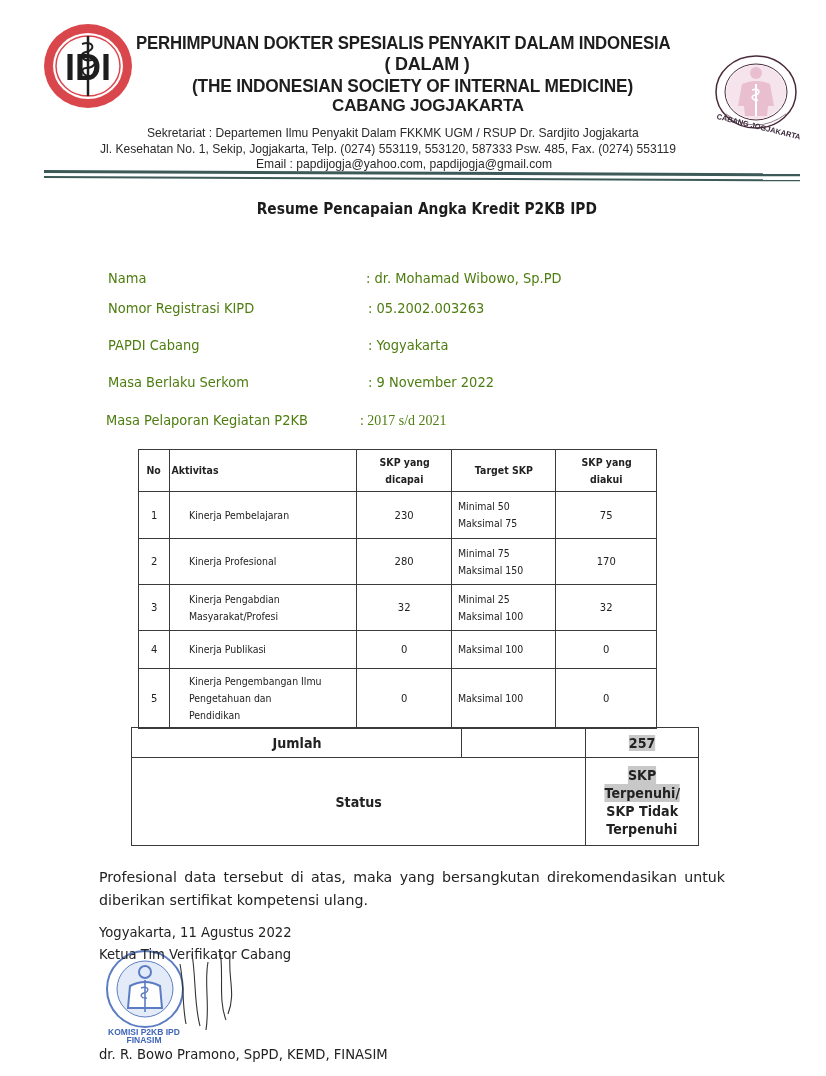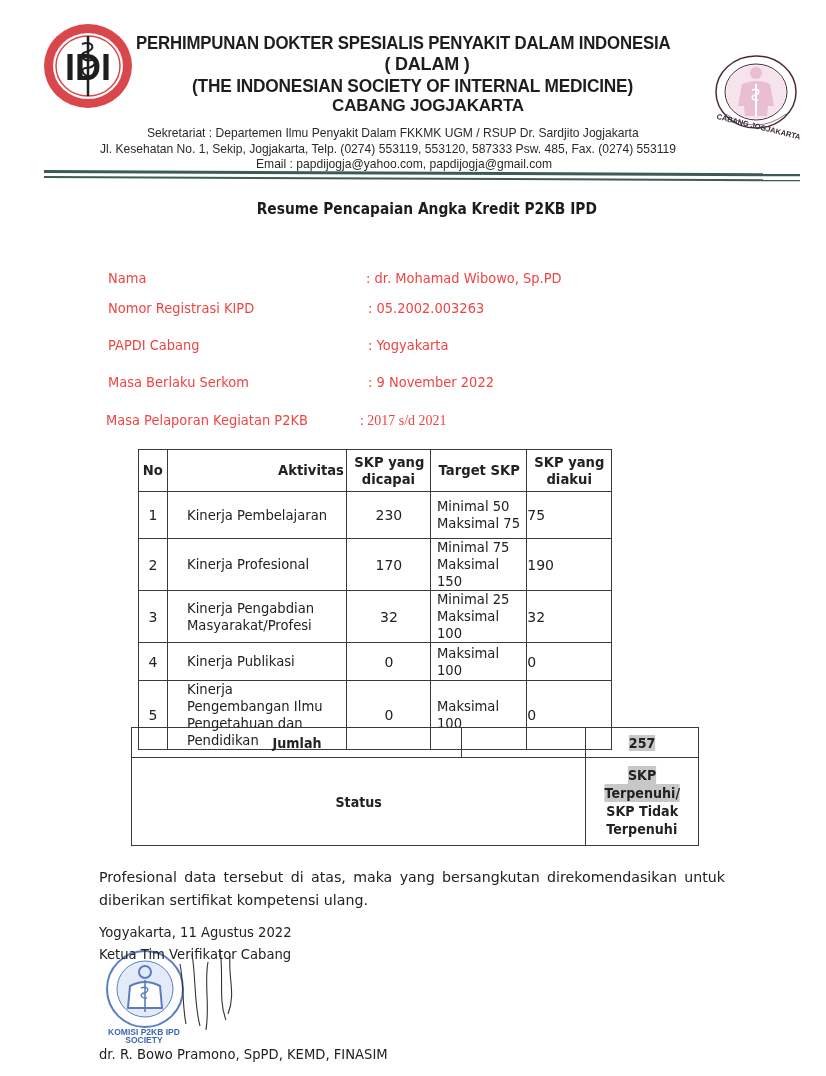--- a/index.html
+++ b/index.html
@@ -21,35 +21,35 @@
     .lh-addr { left: 100px; top: 141px; transform: scaleX(0.93); transform-origin: left top; }
     .lh-email { left: 256px; top: 156px; transform: scaleX(0.93); transform-origin: left top; }
 
     .rule-thick { position: absolute; left: 44px; top: 170px; width: 756px; height: 3px; background: #3c5a58; transform: rotate(0.25deg); transform-origin: left center; }
     .rule-thin { position: absolute; left: 44px; top: 176px; width: 756px; height: 1.5px; background: #3c5a58; transform: rotate(0.25deg); transform-origin: left center; }
 
     
     .doc-title { position: absolute; left: 0; width: 826px; top: 200px; text-align: center; font-family: "DejaVu Sans", sans-serif; font-weight: bold; font-size: 15px; padding-left: 30px; color: #1c1c1c; transform: scaleX(0.92); transform-origin: center top; }
 
     
-    .info-row { position: absolute; left: 108px; font-size: 14px; color: #ef4444; white-space: nowrap; }
+    .info-row { position: absolute; left: 108px; font-size: 14px; color: #4d7c0f; white-space: nowrap; }
     .info-row .lbl { display: inline-block; width: 248px; transform: scaleX(0.93); transform-origin: left center; }
     .info-row .val { display: inline-block; transform: scaleX(0.93); transform-origin: left center; }
     .serif-val { font-family: "Liberation Serif", serif; font-size: 15px; }
 
     
     .tbl-wrap { position: absolute; left: 138px; top: 449px; width: 567px; }
-    table.skp { border-collapse: collapse; width: 474px; font-family: "DejaVu Sans", sans-serif; font-size: 14px; color: #222; }
+    table.skp { border-collapse: collapse; width: 519px; font-family: "DejaVu Sans", sans-serif; font-size: 10px; color: #222; }
     table.skp td, table.skp th { border: 1px solid #3a3a3a; vertical-align: middle; }
     table.skp th { font-weight: bold; text-align: center; line-height: 17px; }
     .c-no { width: 34px; text-align: center; }
     .c-akt { width: 201px; text-align: left; padding-left: 19px; line-height: 17px; }
     .c-dic { width: 105px; text-align: center; }
     .c-tgt { width: 114px; text-align: left; padding-left: 6px; line-height: 17px; }
-    .c-dia { width: 113px; }
+    .c-dia { width: 113px; text-align: center; }
     .sc { display: inline-block; transform: scaleX(0.94); }
     .sc-l { display: inline-block; transform: scaleX(0.94); transform-origin: left center; }
 
     .foot-wrap { position: absolute; left: 131px; top: 727px; width: 568px; }
     table.foot { border-collapse: collapse; width: 568px; font-size: 13.5px; color: #222; }
     table.foot td { border: 1px solid #3a3a3a; vertical-align: middle; text-align: center; font-weight: bold; }
     .hl { background: #c8c8c8; }
 
     
     .para { position: absolute; left: 99px; top: 866px; width: 626px; font-size: 14.2px; line-height: 23px; text-align: justify; text-align-last: left; color: #222; }
@@ -118,38 +118,38 @@
 </div>
 <div class="info-row" style="top:412px;left:106px;">
   <span class="lbl">Masa Pelaporan Kegiatan P2KB</span><span class="val serif-val" style="margin-left:6px;">: 2017 s/d 2021</span>
 </div>
 
 <div class="tbl-wrap">
   <table class="skp">
     <tbody>
         <tr style="height:42px;">
       <th class="c-no"><span class="sc">No</span></th>
-      <th class="c-akt" style="text-align:right;padding-left:0;text-decoration:underline;"><span class="sc">Aktivitas</span></th>
+      <th class="c-akt" style="text-align:left;padding-left:0;text-decoration:underline;"><span class="sc">Aktivitas</span></th>
       <th class="c-dic"><span class="sc">SKP yang</span><br><span class="sc">dicapai</span></th>
       <th class="c-tgt" style="text-align:center;padding-left:0;"><span class="sc">Target SKP</span></th>
       <th class="c-dia"><span class="sc">SKP yang</span><br><span class="sc">diakui</span></th>
     </tr>
     <tr style="height:47px;">
       <td class="c-no">1</td>
       <td class="c-akt"><span class="sc-l">Kinerja Pembelajaran</span></td>
       <td class="c-dic">230</td>
       <td class="c-tgt"><span class="sc-l">Minimal 50</span><br><span class="sc-l">Maksimal 75</span></td>
       <td class="c-dia">75</td>
     </tr>
     <tr style="height:46px;">
       <td class="c-no">2</td>
       <td class="c-akt"><span class="sc-l">Kinerja Profesional</span></td>
-      <td class="c-dic">170</td>
+      <td class="c-dic">280</td>
       <td class="c-tgt"><span class="sc-l">Minimal 75</span><br><span class="sc-l">Maksimal 150</span></td>
-      <td class="c-dia">190</td>
+      <td class="c-dia">170</td>
     </tr>
     <tr style="height:46px;">
       <td class="c-no">3</td>
       <td class="c-akt"><span class="sc-l">Kinerja Pengabdian</span><br><span class="sc-l">Masyarakat/Profesi</span></td>
       <td class="c-dic">32</td>
       <td class="c-tgt"><span class="sc-l">Minimal 25</span><br><span class="sc-l">Maksimal 100</span></td>
       <td class="c-dia">32</td>
     </tr>
     <tr style="height:38px;">
       <td class="c-no">4</td>
@@ -210,16 +210,16 @@
 
 <div class="signature">
   <svg width="80" height="100" viewBox="0 0 80 100">
     <path d="M10 20 C14 40 12 60 16 80 M22 10 C26 34 24 60 30 82 M38 18 C34 40 40 60 36 86 M50 6 C54 30 48 56 56 76 M60 12 C58 34 66 50 58 70" fill="none" stroke="#333" stroke-width="1.1"></path>
   </svg>
 </div>
 
 <div class="role">Ketua Tim Verifikator Cabang</div>
 
 <div class="stamp-text">
-  <span>KOMISI P2KB IPD</span><br><span>SOCIETY</span>
+  <span>KOMISI P2KB IPD</span><br><span>FINASIM</span>
 </div>
 
 <div class="signer">dr. R. Bowo Pramono, SpPD, KEMD, FINASIM</div>
 
 </body></html>

